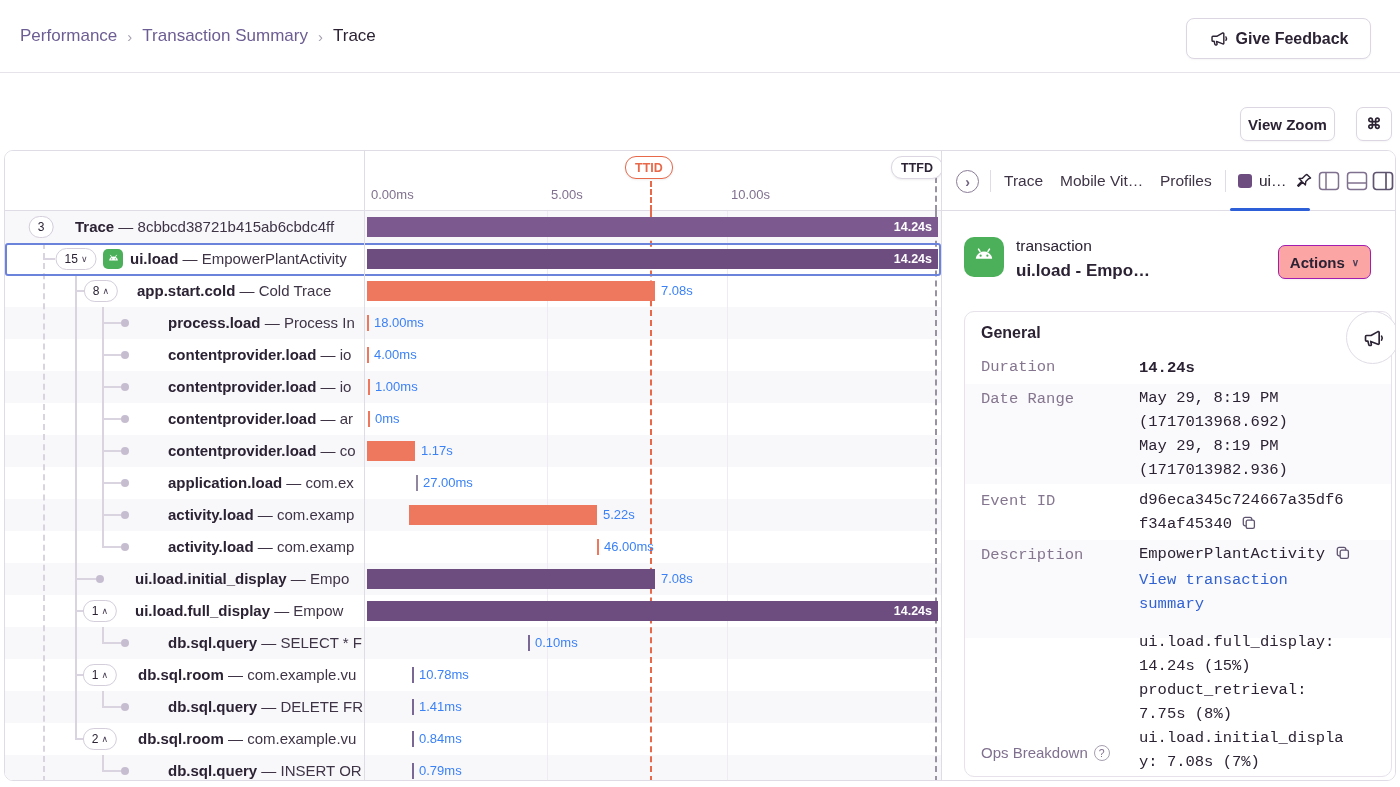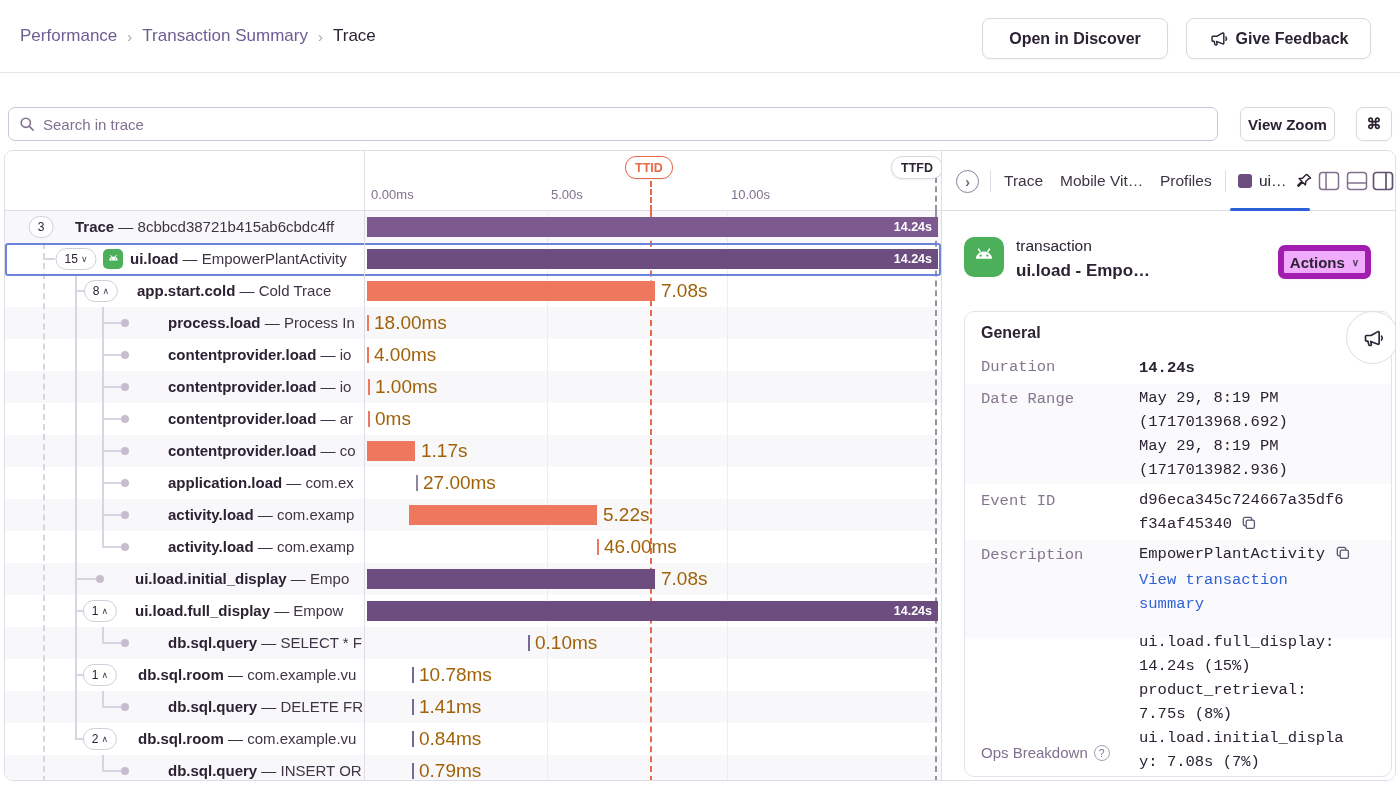--- a/index.html
+++ b/index.html
@@ -43,40 +43,40 @@
   .cn.dashh { background:none; border-top:2px dashed #dad4e0; }
   .nrow { position:absolute; left:0; width:359px; height:32px; overflow:hidden; white-space:nowrap; cursor:pointer; }
   .ntext { position:absolute; top:0; line-height:32px; font-size:15px; color:#3e3446; }
   .ntext b { color:#2b2233; font-weight:700; }
   .badge { position:absolute; top:5px; height:22px; padding:0 8px; border:1px solid #d4cedb; border-radius:11px; background:#fff; font-size:12px; font-weight:500; color:#2b2233; display:flex; align-items:center; gap:3px; transform:translateX(-50%); z-index:3; }
   .badge .chev { font-size:9px; color:#4d4158; }
   .dot { position:absolute; top:12px; width:8px; height:8px; border-radius:50%; background:#c6bed0; transform:translateX(-50%); z-index:2; }
   .andro { position:absolute; top:6px; width:20px; height:20px; border-radius:5px; background:#4cb05a; display:flex; align-items:center; justify-content:center; z-index:2; }
   .bar { position:absolute; top:6px; height:20px; }
   .inlabel { position:absolute; right:6px; top:0; line-height:20px; color:#fff; font-weight:700; font-size:12.5px; }
-  .outlabel { position:absolute; top:0; line-height:32px; font-size:19px; color:#a16207; }
+  .outlabel { position:absolute; top:0; line-height:32px; font-size:13px; color:#3b82f6; }
   .tick { position:absolute; top:8px; width:2px; height:16px; }
   #sel-overlay { position:absolute; left:0; top:32px; width:936px; height:33px; border:2px solid #6c83db; border-radius:3px; pointer-events:none; z-index:4; }
 
   
   #rpanel { position:absolute; left:936px; top:0; width:456px; height:631px; background:#fff; border-left:1px solid #e0dce5; z-index:6; }
   #rtabs { position:absolute; left:0; top:0; width:100%; height:60px; border-bottom:1px solid #e0dce5; }
   .rtab { position:absolute; top:0; line-height:60px; font-size:15.5px; color:#3e3446; cursor:pointer; }
   .vdiv { position:absolute; top:19px; width:1px; height:22px; background:#e0dce5; }
   .circle-chev { position:absolute; left:14px; top:19px; width:23px; height:23px; border:1.5px solid #8a7d97; border-radius:50%; color:#6f6380; font-size:14px; font-weight:700; display:flex; align-items:center; justify-content:center; cursor:pointer; }
   #activetab { position:absolute; left:296px; top:0; height:60px; display:flex; align-items:center; gap:7px; cursor:pointer; }
   #activetab .sq { width:14px; height:14px; border-radius:3px; background:#6d4d80; }
   #activetab .lbl { font-size:15.5px; color:#2b2233; }
   #tab-underline { position:absolute; left:288px; top:57px; width:80px; height:3px; background:#2c5fd8; border-radius:2px; }
   .layico { position:absolute; top:20px; width:22px; height:20px; cursor:pointer; }
 
   #txn-icon { position:absolute; left:22px; top:86px; width:40px; height:40px; border-radius:10px; background:#4cb05a; display:flex; align-items:center; justify-content:center; }
   #txn-type { position:absolute; left:74px; top:86px; font-size:15.5px; color:#2b2233; }
   #txn-title { position:absolute; left:74px; top:110px; font-size:17px; font-weight:700; color:#2b2233; }
-  #actions-btn { position:absolute; left:336px; top:94px; width:93px; height:34px; border:6px solid #a21caf; border-radius:7px; background:#f0abfc; font-size:15px; font-weight:700; display:flex; align-items:center; justify-content:center; gap:7px; cursor:pointer; box-shadow:0 1px 2px rgba(43,34,51,.04); }
+  #actions-btn { position:absolute; left:336px; top:94px; width:93px; height:34px; border:1px solid #a21caf; border-radius:7px; background:#fca5a5; font-size:15px; font-weight:700; display:flex; align-items:center; justify-content:center; gap:7px; cursor:pointer; box-shadow:0 1px 2px rgba(43,34,51,.04); }
   #actions-btn .chev { font-size:10px; color:#4d4158; }
 
   #gcard { position:absolute; left:22px; top:160px; width:428px; height:466px; border:1px solid #e6e1ea; border-radius:10px; background:#fff; overflow:hidden; }
   #fb-circle { position:absolute; left:404px; top:160px; width:53px; height:53px; border:1px solid #e0dce5; border-radius:50%; background:#fff; display:flex; align-items:center; justify-content:center; z-index:8; cursor:pointer; }
   .gtitle { position:absolute; left:16px; top:12px; font-size:16px; font-weight:700; color:#2b2233; }
   .grow-bg { position:absolute; left:0; width:428px; background:#faf9fb; }
   .glabel { position:absolute; left:16px; font-family:"Liberation Mono", monospace; font-size:15.5px; color:#85768f; }
   .gval { position:absolute; left:174px; font-family:"Liberation Mono", monospace; font-size:15.5px; line-height:24px; color:#2b2233; white-space:pre-line; }
   .gval.bold { font-weight:700; }
   .glink { position:absolute; left:174px; font-family:"Liberation Mono", monospace; font-size:15.5px; line-height:24px; color:#3062d4; white-space:pre-line; cursor:pointer; }
@@ -90,43 +90,31 @@
 <div id="app">
 
   <div id="topbar">
     <div id="crumbs">
       <span class="crumb">Performance</span>
       <span class="crumb-sep">›</span>
       <span class="crumb">Transaction Summary</span>
       <span class="crumb-sep">›</span>
       <span class="crumb current">Trace</span>
     </div>
-    <div class="hbtn" style="left:982px; width:186px;">
-      <span>Open in Discover</span>
-    </div>
     <div class="hbtn" style="left:1186px; width:185px;">
       <span style="display:flex;">
         <svg width="19" height="19" viewBox="0 0 20 20" fill="none" stroke="#2b2233" stroke-width="1.5" stroke-linejoin="round" stroke-linecap="round">
             <path d="M3.2 8.6v3.4c0 .5.4.9.9.9h1.3l.8 3.3c.1.4.4.6.8.6h.7c.5 0 .9-.5.8-1l-.6-2.7 6.6 2.6c.5.2 1.1-.2 1.1-.8V5c0-.6-.6-1-1.1-.8L8.2 7.7H4.1c-.5 0-.9.4-.9.9z"></path>
             <path d="M17.8 8.3a3.2 3.2 0 0 1 0 3.6"></path>
           </svg>
       </span>
       <span>Give Feedback</span>
     </div>
   </div>
 
-  <div id="searchwrap">
-    <span style="display:flex;">
-      <svg width="16" height="16" viewBox="0 0 16 16">
-          <circle cx="6.8" cy="6.8" r="4.6" fill="none" stroke="#80708f" stroke-width="1.6"></circle>
-          <line x1="10.4" y1="10.4" x2="14.2" y2="14.2" stroke="#80708f" stroke-width="1.6" stroke-linecap="round"></line>
-        </svg>
-    </span>
-    <input type="text" placeholder="Search in trace" style="">
-  </div>
   <div class="tbtn" style="left:1240px; width:95px;">
     <span>View Zoom</span>
   </div>
   <div class="tbtn" style="left:1356px; width:36px;">
     <span>⌘</span>
   </div>
 
   <div id="main">
 
     <div id="mhead">

